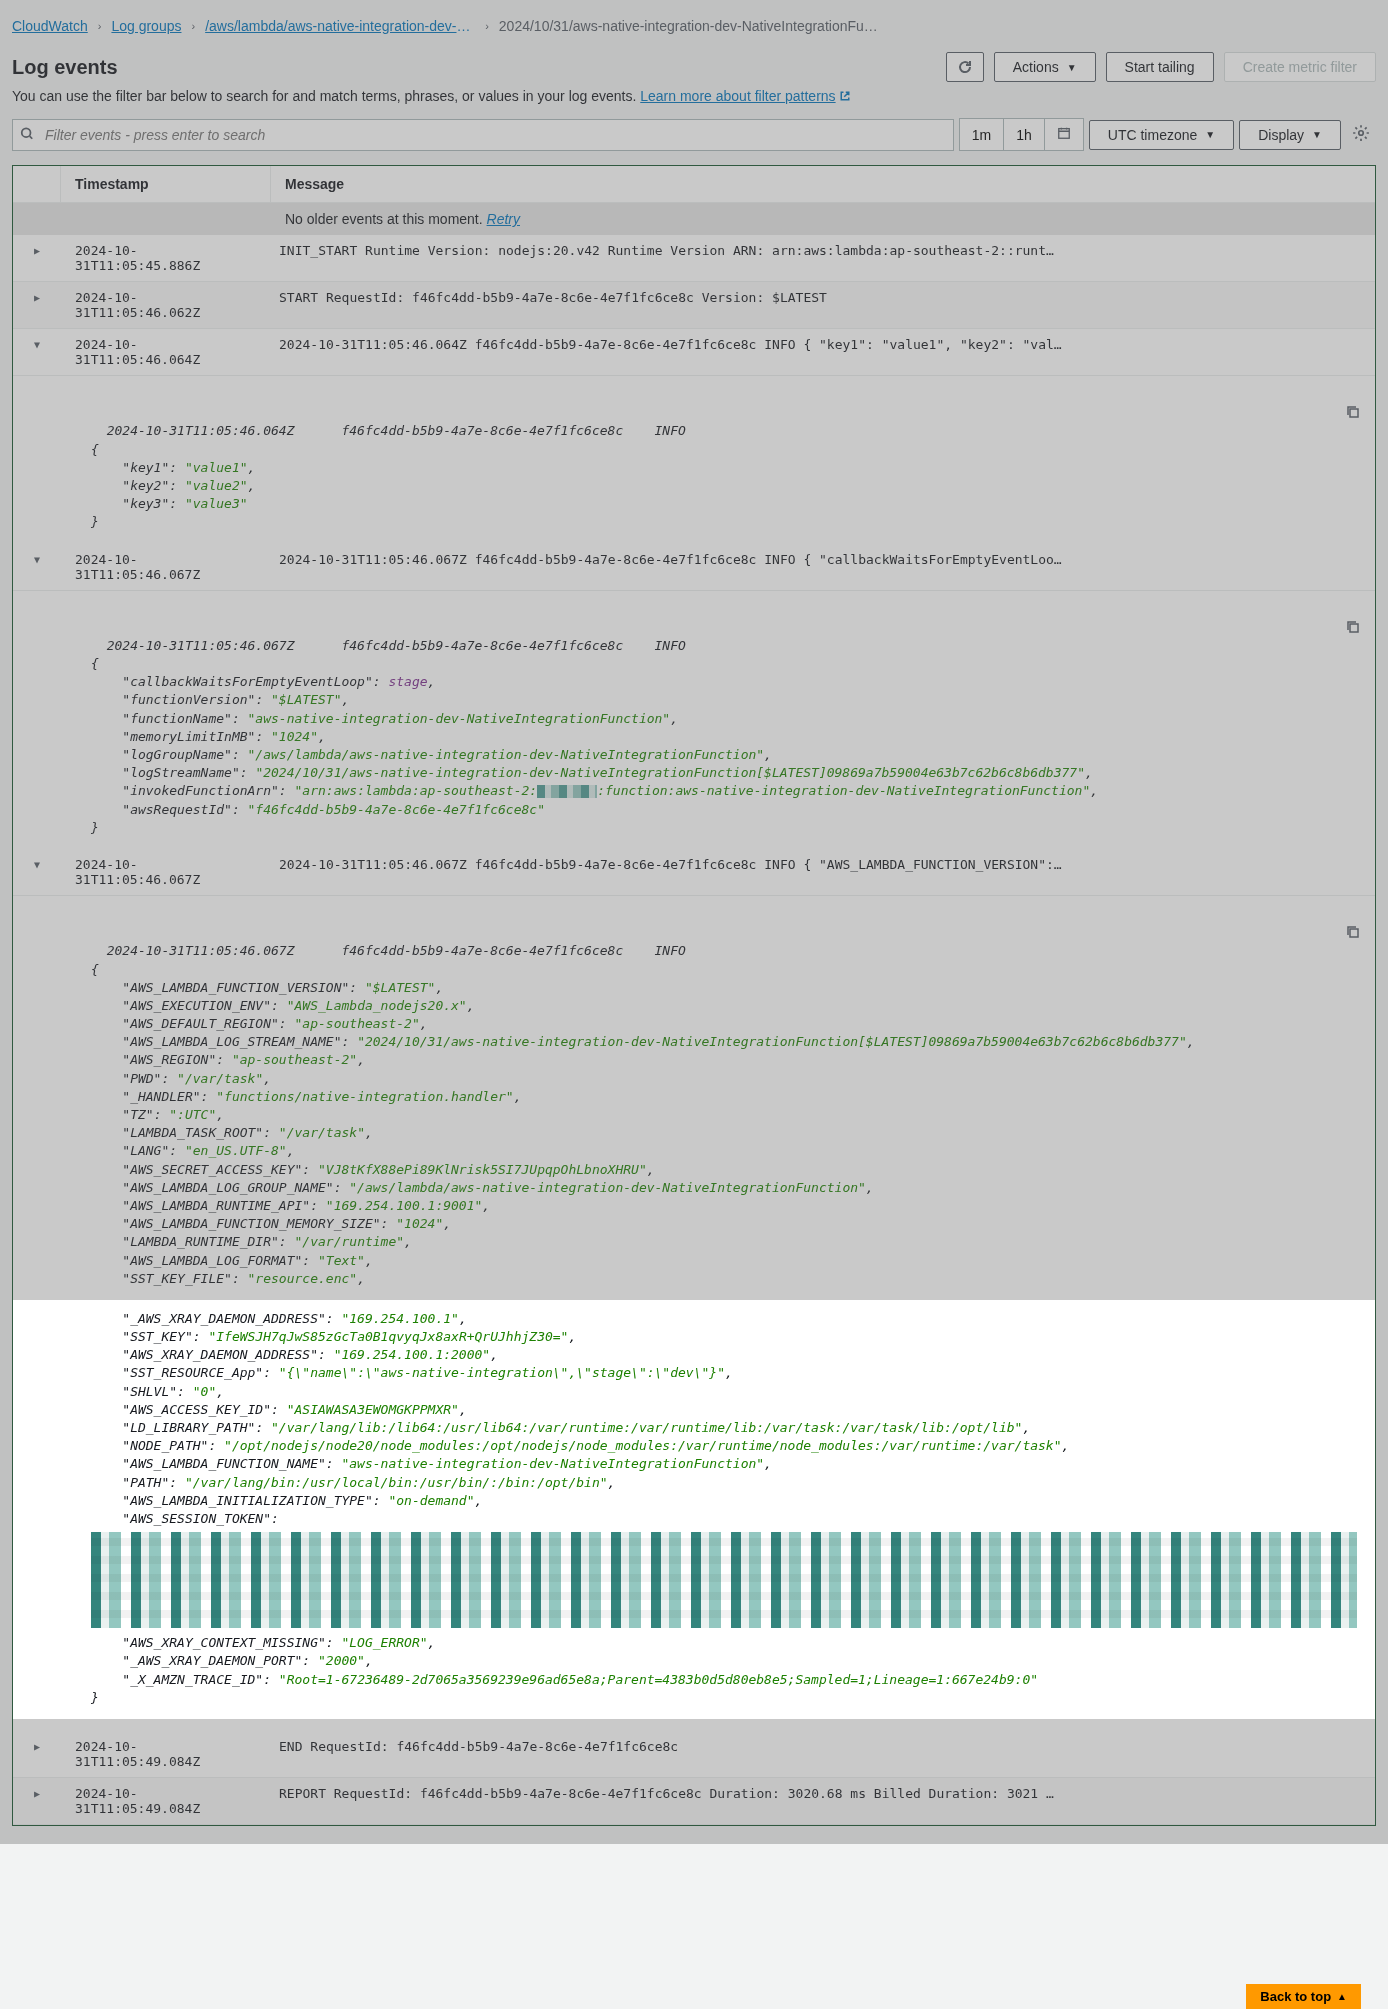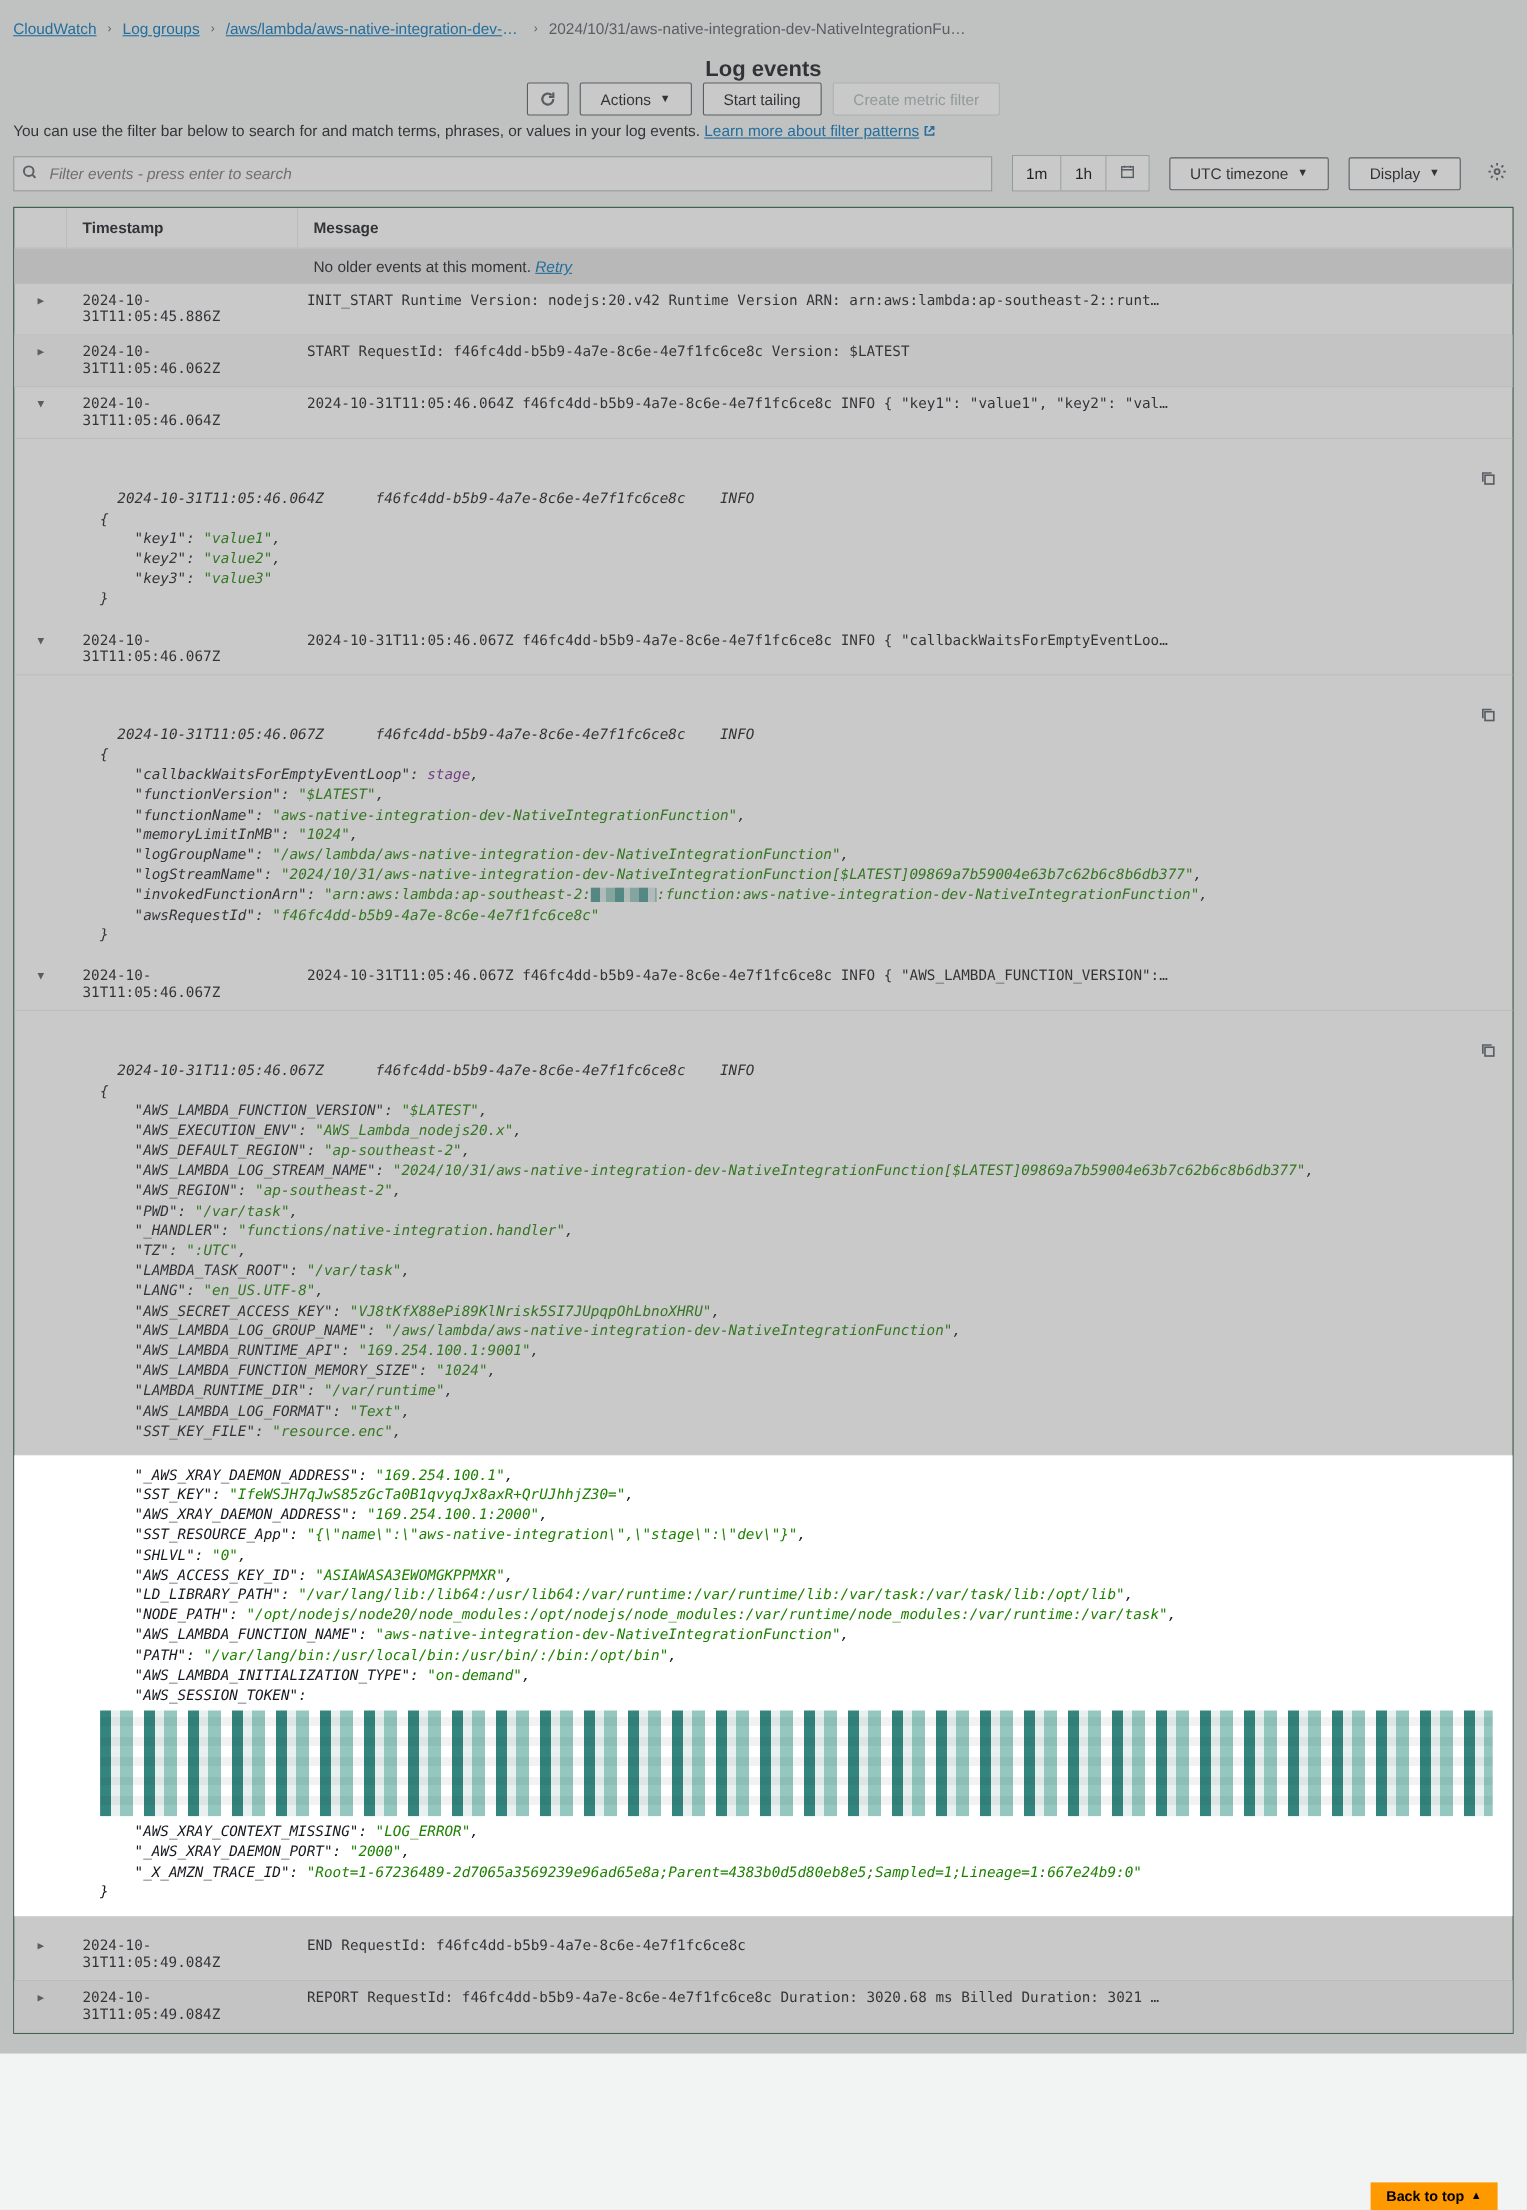--- a/index.html
+++ b/index.html
@@ -17,21 +17,21 @@
   pointer-events: none;
   z-index: 5;
 }
 .container { padding: 18px 12px; }
 .breadcrumbs { font-size: 14px; margin-bottom: 18px; color: #545b64; display:flex; align-items:center; gap:6px; flex-wrap:wrap;}
 .breadcrumbs a { color: #0073bb; text-decoration: underline; cursor:pointer;}
 .breadcrumbs .sep { color:#545b64; font-size:11px; margin:0 4px;}
 .breadcrumbs .current { color:#545b64; overflow:hidden; text-overflow:ellipsis; white-space:nowrap; max-width:380px; display:inline-block;}
 .breadcrumbs .trunc { color:#0073bb; text-decoration:underline; max-width:270px; overflow:hidden; text-overflow:ellipsis; white-space:nowrap; display:inline-block;}
 
-.header-row { display:flex; justify-content:space-between; align-items:center; margin-bottom:6px;flex-direction:column;}
+.header-row { display:flex; justify-content:space-between; align-items:center; margin-bottom:6px;}
 h1 { font-size: 20px; font-weight:700; }
 .btn-row { display:flex; gap:10px; }
 .btn {
   border: 1px solid #545b64;
   background:#fff;
   padding: 6px 18px;
   font-size:14px;
   border-radius:2px;
   cursor:pointer;
   color:#16191f;
@@ -40,21 +40,21 @@
   gap:8px;
 }
 .btn.icon-only { padding: 6px 10px; }
 .btn.disabled { color:#aab7b8; border-color:#d5dbdb; cursor:default;}
 .btn .caret { font-size:10px;}
 .subtext { font-size:14px; color:#16191f; margin-bottom:14px;}
 .subtext a { color:#0073bb; text-decoration:underline; cursor:pointer;}
 .ext-icon { display:inline-block; width:12px; height:12px; margin-left:3px; vertical-align:baseline; position:relative; top:1px;}
 .ext-icon svg { width:12px; height:12px; }
 
-.filter-row { display:flex; gap:18px; align-items:center; margin-bottom:14px;}
+.filter-row { display:flex; gap:5px; align-items:center; margin-bottom:14px;}
 .search-wrap { flex:1; position:relative; }
 .search-wrap input {
   width:100%;
   padding:7px 8px 7px 32px;
   border:1px solid #aab7b8;
   font-size:14px;
   font-style:italic;
   color:#687078;
   background:#fff;
 }

